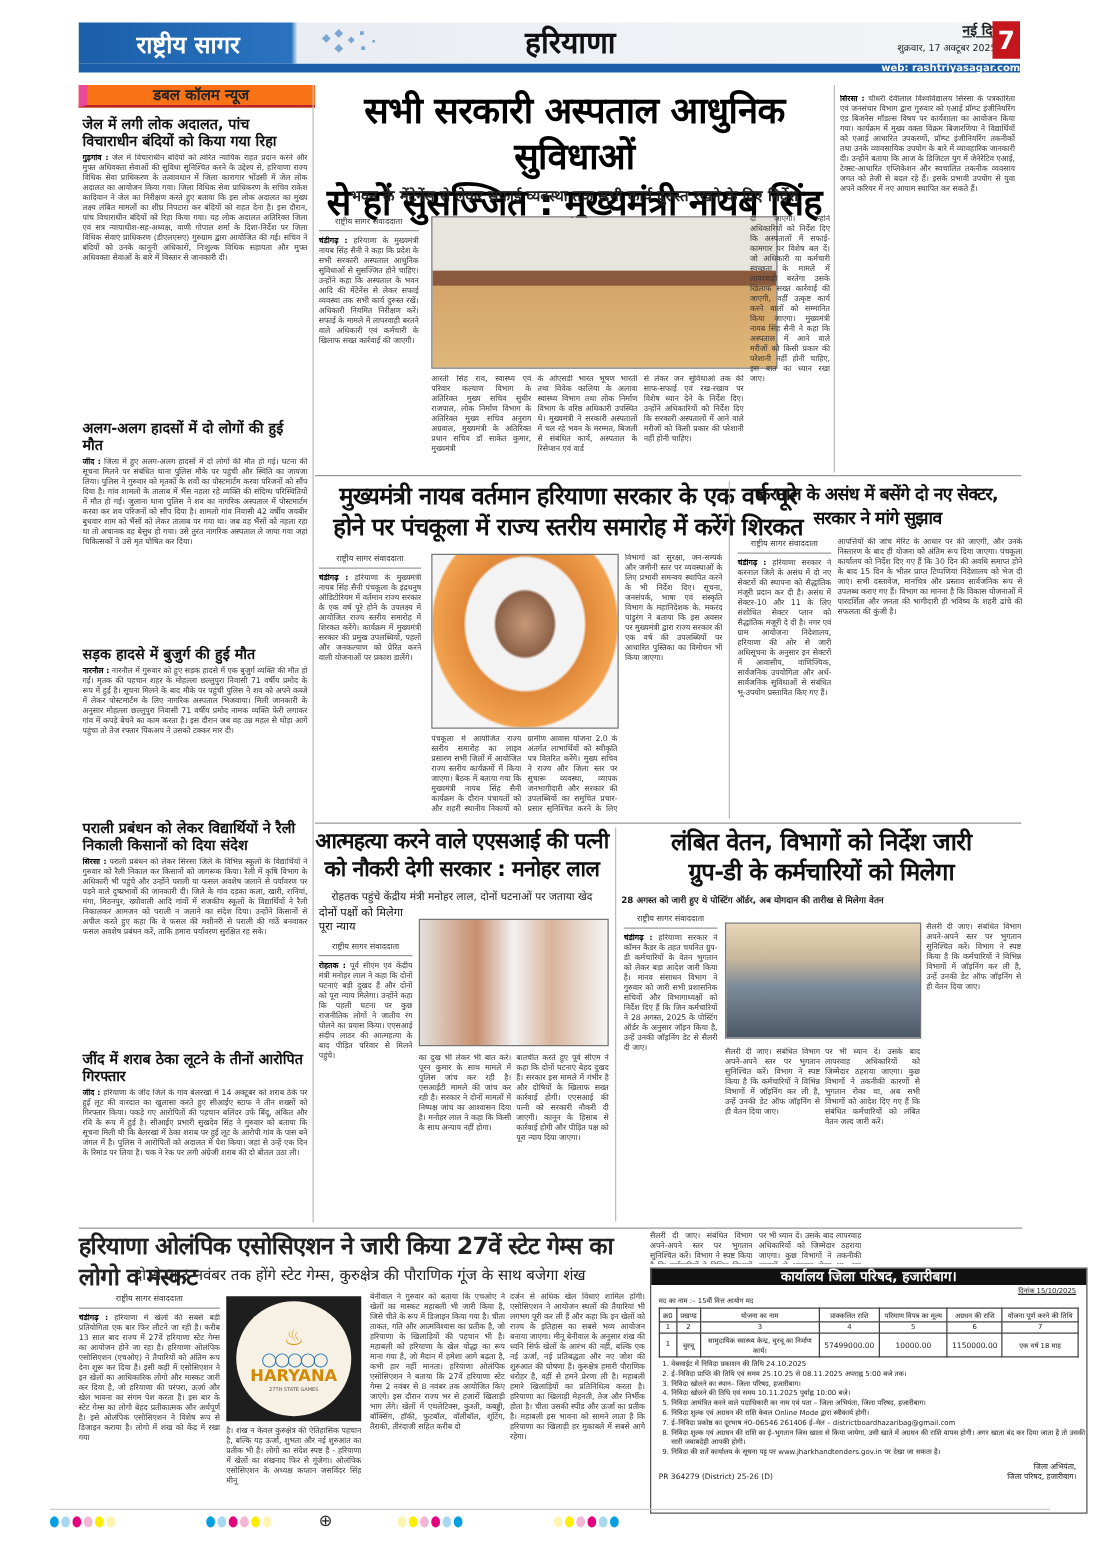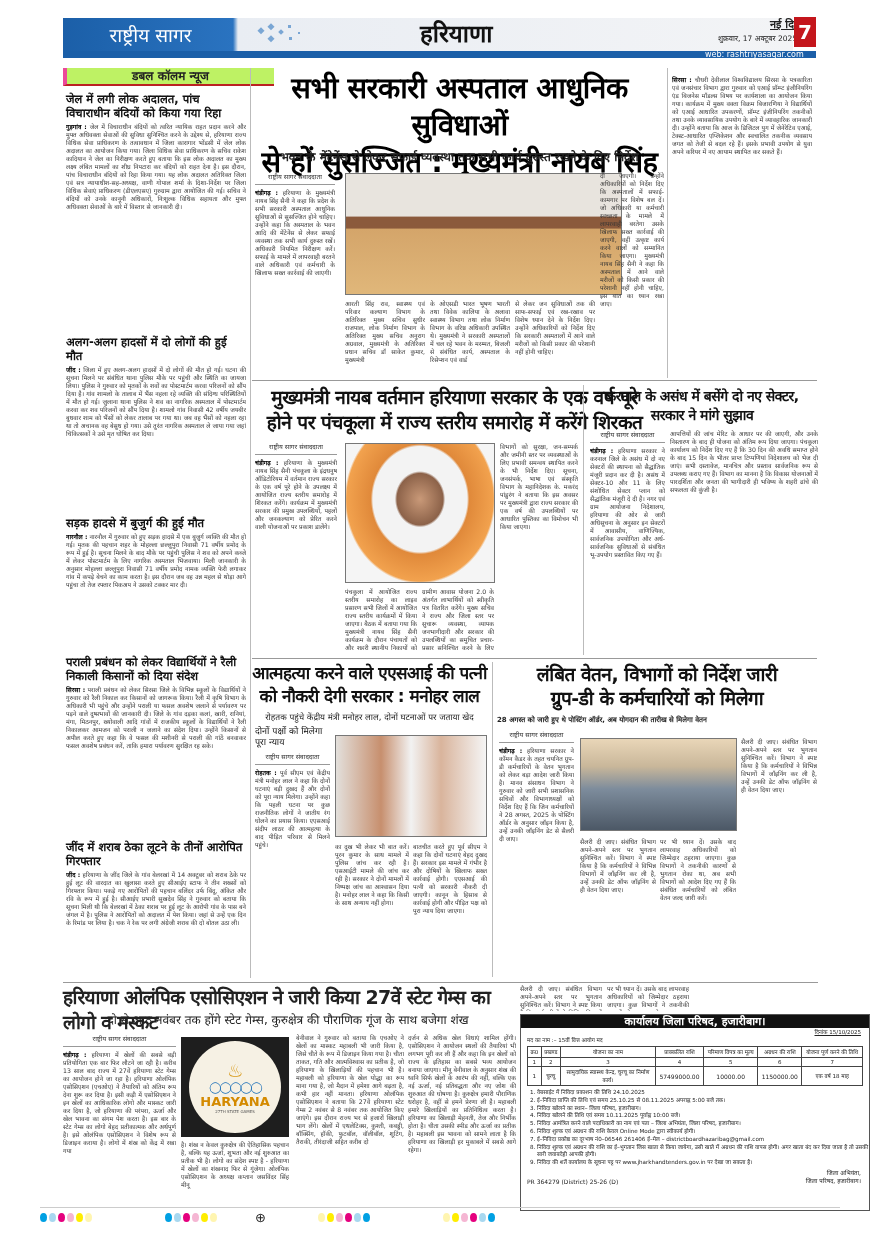--- a/index.html
+++ b/index.html
@@ -1,27 +1,27 @@
 <!DOCTYPE html>
 <html><head>
 <meta charset="utf-8">
 <style>
 *{box-sizing:border-box;margin:0;padding:0;}
 body{width:877px;height:1241px;background:#fff;font-family:"DejaVu Sans","Liberation Sans",sans-serif;color:#222;position:relative;overflow:hidden;}
 .abs{position:absolute;}
 .masthead{left:63px;top:18px;width:730px;height:33px;background:linear-gradient(90deg,#1b5fa8 0,#2a73c0 170px,#e9edf3 175px,#f3f4f6 100%);}
-.mast-brand{left:63px;top:18px;width:175px;height:33px;display:flex;align-items:center;justify-content:center;color:#fff;font-size:19px;font-weight:normal;font-family:"DejaVu Serif",serif;}
+.mast-brand{left:63px;top:18px;width:175px;height:33px;display:flex;align-items:center;justify-content:center;color:#fff;font-size:19px;font-weight:bold;font-family:"DejaVu Serif",serif;}
 .mast-section{left:420px;top:18px;font-size:24px;font-weight:bold;color:#111;line-height:33px;}
 .mast-dots{left:255px;top:22px;width:55px;height:26px;}
 .mast-city{left:770px;top:16px;font-size:11px;font-weight:bold;text-decoration:underline;}
 .mast-date{left:718px;top:33px;font-size:7.5px;}
 .mast-page{left:794px;top:17px;width:22px;height:30px;background:#c4161c;color:#fff;font-size:20px;font-weight:bold;text-align:center;line-height:30px;}
 .mast-bar{left:63px;top:51px;width:753px;height:7px;background:#1b5fa8;}
-.mast-web{left:705px;top:51px;font-size:8px;color:#fff;font-weight:normal;line-height:8px;}
-.dc-box{left:63px;top:68px;width:211px;height:18px;background:#bef264;border-left:4px solid #ec4899;border-bottom:2px solid #b22;font-size:12px;font-weight:bold;text-align:center;line-height:17px;}
+.mast-web{left:705px;top:51px;font-size:8px;color:#fff;font-weight:bold;line-height:8px;}
+.dc-box{left:63px;top:68px;width:189px;height:18px;background:#f97316;border-left:7px solid #ec4899;border-bottom:2px solid #b22;font-size:12px;font-weight:bold;text-align:center;line-height:17px;}
 .h-small{font-size:11.5px;line-height:14px;font-weight:bold;color:#111;}
 .body-txt{font-size:6.2px;line-height:8px;color:#333;text-align:justify;overflow:hidden;}
 .body-txt b{color:#000;}
 .big-head{font-size:29px;font-weight:bold;line-height:37px;color:#000000;text-align:center;letter-spacing:-0.5px;}
 .med-head{font-size:20px;font-weight:bold;line-height:25px;color:#111;text-align:center;letter-spacing:-0.5px;}
 .sub-head{font-size:12px;font-weight:bold;color:#222;text-align:center;}
 .byline{font-size:6.5px;color:#333;border-bottom:1px solid #999;padding-bottom:3px;text-align:center;}
 .photo{background:linear-gradient(160deg,#c9b89a,#8a7560 60%,#d8c9b0);border:1px solid #777;}
 .photo-cab{background:linear-gradient(180deg,#e8e4de 0,#e8e4de 35%,#8b5a3c 36%,#8b5a3c 45%,#d4a56a 46%,#e0b77a 100%);}
 .photo-cm{background:radial-gradient(ellipse at 50% 40%,#c99978 0,#8c6249 22%,#f3f3f3 24%,#f3f3f3 45%,#e0893a 47%,#f2a24e 70%,#f5f5f5 72%);}

